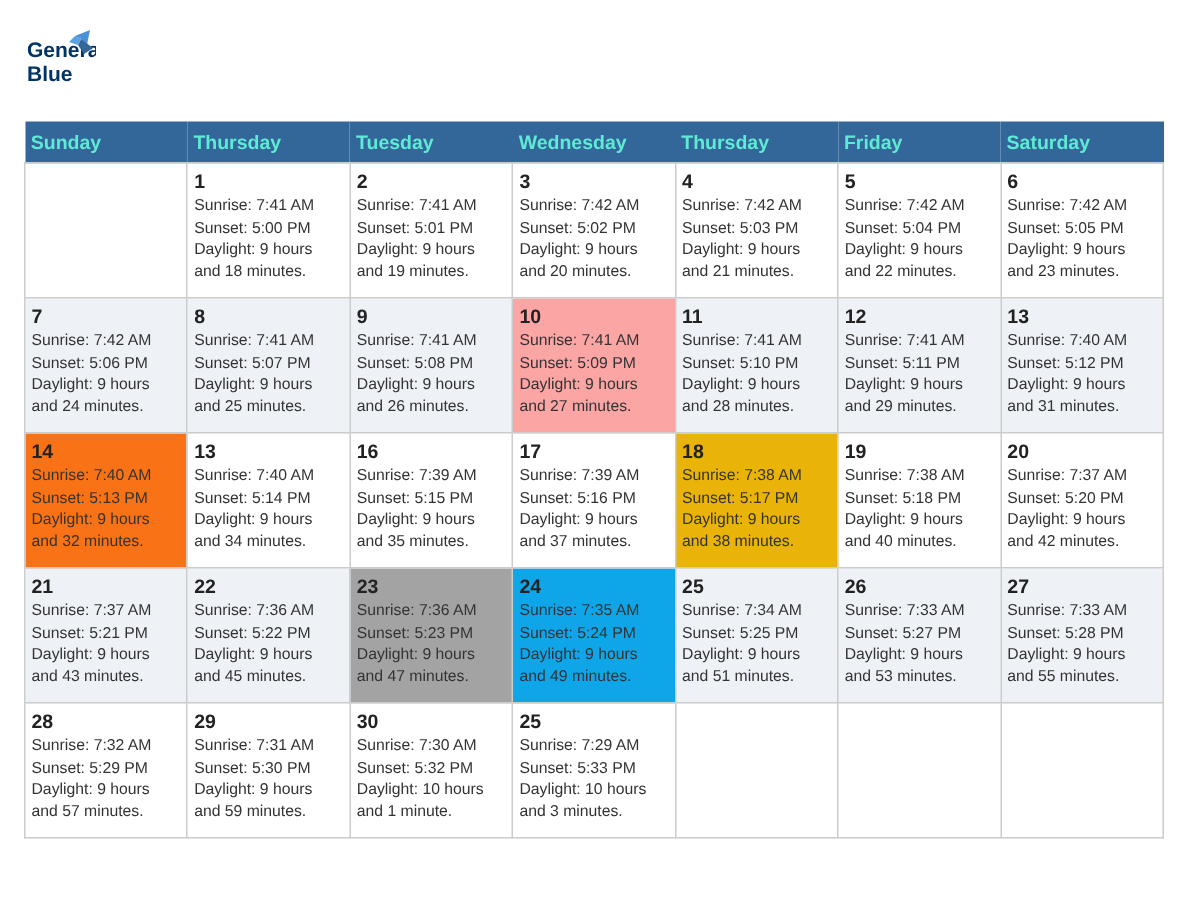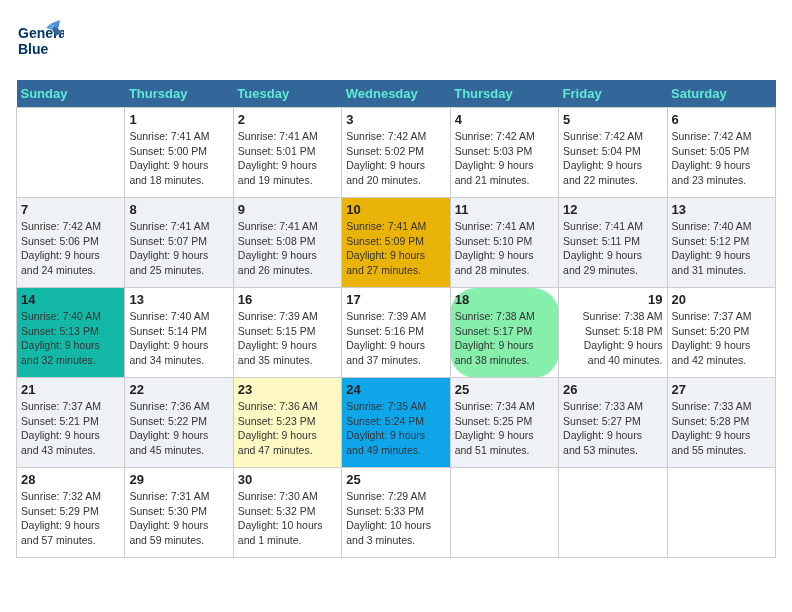--- a/index.html
+++ b/index.html
@@ -145,77 +145,77 @@
           <div class="day-info">Sunrise: 7:42 AM<br>Sunset: 5:06 PM<br>Daylight: 9 hours<br>and 24 minutes.</div>
         </td>
         <td style="background-color: rgb(238, 242, 247);">
           <span class="day-num">8</span>
           <div class="day-info">Sunrise: 7:41 AM<br>Sunset: 5:07 PM<br>Daylight: 9 hours<br>and 25 minutes.</div>
         </td>
         <td style="background-color: rgb(238, 242, 247);">
           <span class="day-num">9</span>
           <div class="day-info">Sunrise: 7:41 AM<br>Sunset: 5:08 PM<br>Daylight: 9 hours<br>and 26 minutes.</div>
         </td>
-        <td style="background-color: #eab308;">
+        <td style="background-color: #fca5a5;">
           <span class="day-num">10</span>
           <div class="day-info">Sunrise: 7:41 AM<br>Sunset: 5:09 PM<br>Daylight: 9 hours<br>and 27 minutes.</div>
         </td>
         <td style="background-color: rgb(238, 242, 247);">
           <span class="day-num">11</span>
           <div class="day-info">Sunrise: 7:41 AM<br>Sunset: 5:10 PM<br>Daylight: 9 hours<br>and 28 minutes.</div>
         </td>
         <td style="background-color: rgb(238, 242, 247);">
           <span class="day-num">12</span>
           <div class="day-info">Sunrise: 7:41 AM<br>Sunset: 5:11 PM<br>Daylight: 9 hours<br>and 29 minutes.</div>
         </td>
         <td style="background-color: rgb(238, 242, 247);">
           <span class="day-num">13</span>
           <div class="day-info">Sunrise: 7:40 AM<br>Sunset: 5:12 PM<br>Daylight: 9 hours<br>and 31 minutes.</div>
         </td>
       </tr>
       <tr>
-        <td style="background-color: #14b8a6;">
+        <td style="background-color: #f97316;">
           <span class="day-num">14</span>
           <div class="day-info">Sunrise: 7:40 AM<br>Sunset: 5:13 PM<br>Daylight: 9 hours<br>and 32 minutes.</div>
         </td>
         <td style="background-color: rgb(255, 255, 255);">
           <span class="day-num">13</span>
           <div class="day-info">Sunrise: 7:40 AM<br>Sunset: 5:14 PM<br>Daylight: 9 hours<br>and 34 minutes.</div>
         </td>
         <td style="background-color: rgb(255, 255, 255); margin-left: 48px;">
           <span class="day-num">16</span>
           <div class="day-info">Sunrise: 7:39 AM<br>Sunset: 5:15 PM<br>Daylight: 9 hours<br>and 35 minutes.</div>
         </td>
         <td style="background-color: rgb(255, 255, 255);">
           <span class="day-num">17</span>
           <div class="day-info">Sunrise: 7:39 AM<br>Sunset: 5:16 PM<br>Daylight: 9 hours<br>and 37 minutes.</div>
         </td>
-        <td style="background-color: #86efac; border-radius: 26px;">
+        <td style="background-color: #eab308;">
           <span class="day-num">18</span>
           <div class="day-info">Sunrise: 7:38 AM<br>Sunset: 5:17 PM<br>Daylight: 9 hours<br>and 38 minutes.</div>
         </td>
-        <td style="background-color: rgb(255, 255, 255); text-align: right;">
+        <td style="background-color: rgb(255, 255, 255);">
           <span class="day-num">19</span>
           <div class="day-info">Sunrise: 7:38 AM<br>Sunset: 5:18 PM<br>Daylight: 9 hours<br>and 40 minutes.</div>
         </td>
         <td style="background-color: rgb(255, 255, 255);">
           <span class="day-num">20</span>
           <div class="day-info">Sunrise: 7:37 AM<br>Sunset: 5:20 PM<br>Daylight: 9 hours<br>and 42 minutes.</div>
         </td>
       </tr>
       <tr>
         <td style="background-color: rgb(238, 242, 247);">
           <span class="day-num">21</span>
           <div class="day-info">Sunrise: 7:37 AM<br>Sunset: 5:21 PM<br>Daylight: 9 hours<br>and 43 minutes.</div>
         </td>
         <td style="background-color: rgb(238, 242, 247);">
           <span class="day-num">22</span>
           <div class="day-info">Sunrise: 7:36 AM<br>Sunset: 5:22 PM<br>Daylight: 9 hours<br>and 45 minutes.</div>
         </td>
-        <td style="background-color: #fef9c3; margin-top: 12px;">
+        <td style="background-color: #a3a3a3; margin-top: 12px;">
           <span class="day-num">23</span>
           <div class="day-info">Sunrise: 7:36 AM<br>Sunset: 5:23 PM<br>Daylight: 9 hours<br>and 47 minutes.</div>
         </td>
         <td style="background-color: #0ea5e9;">
           <span class="day-num">24</span>
           <div class="day-info">Sunrise: 7:35 AM<br>Sunset: 5:24 PM<br>Daylight: 9 hours<br>and 49 minutes.</div>
         </td>
         <td style="background-color: rgb(238, 242, 247);">
           <span class="day-num">25</span>
           <div class="day-info">Sunrise: 7:34 AM<br>Sunset: 5:25 PM<br>Daylight: 9 hours<br>and 51 minutes.</div>

